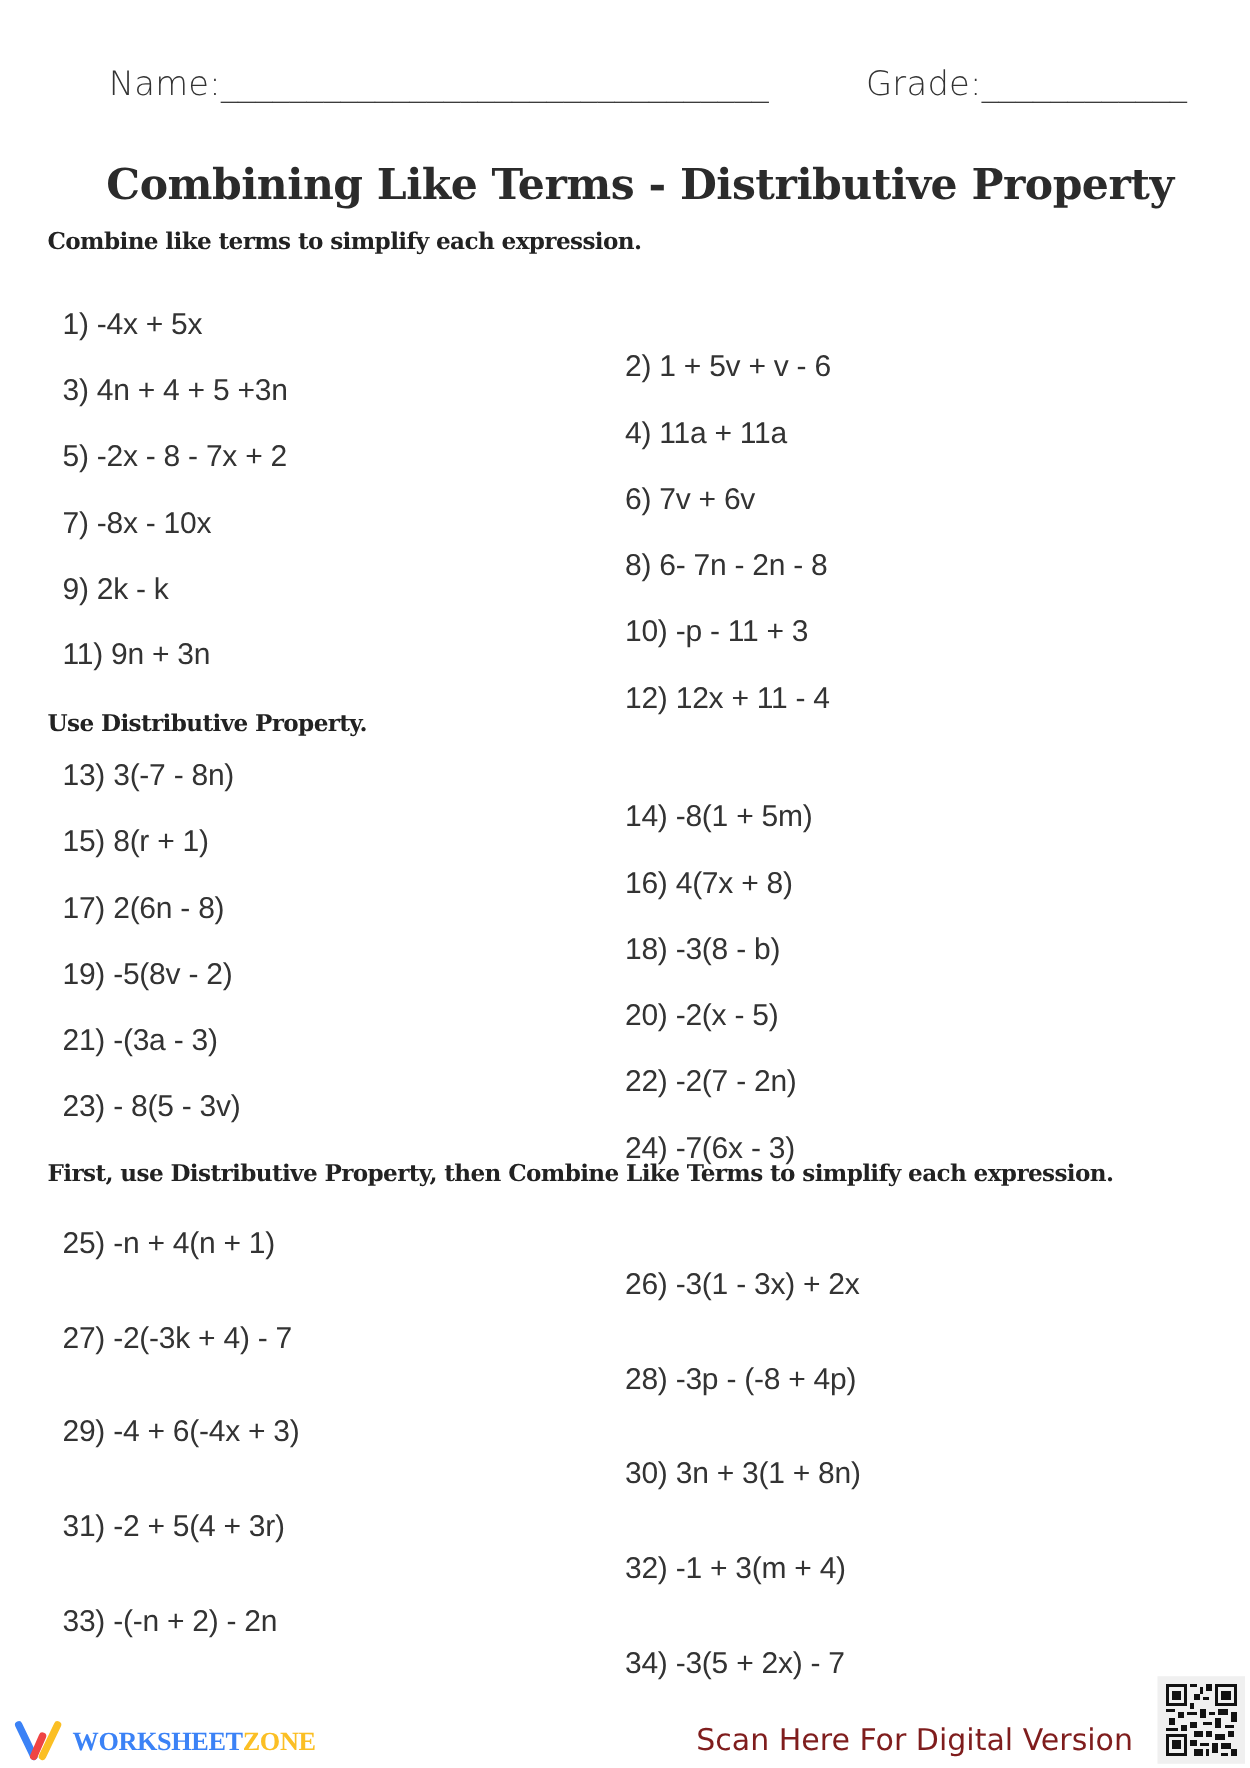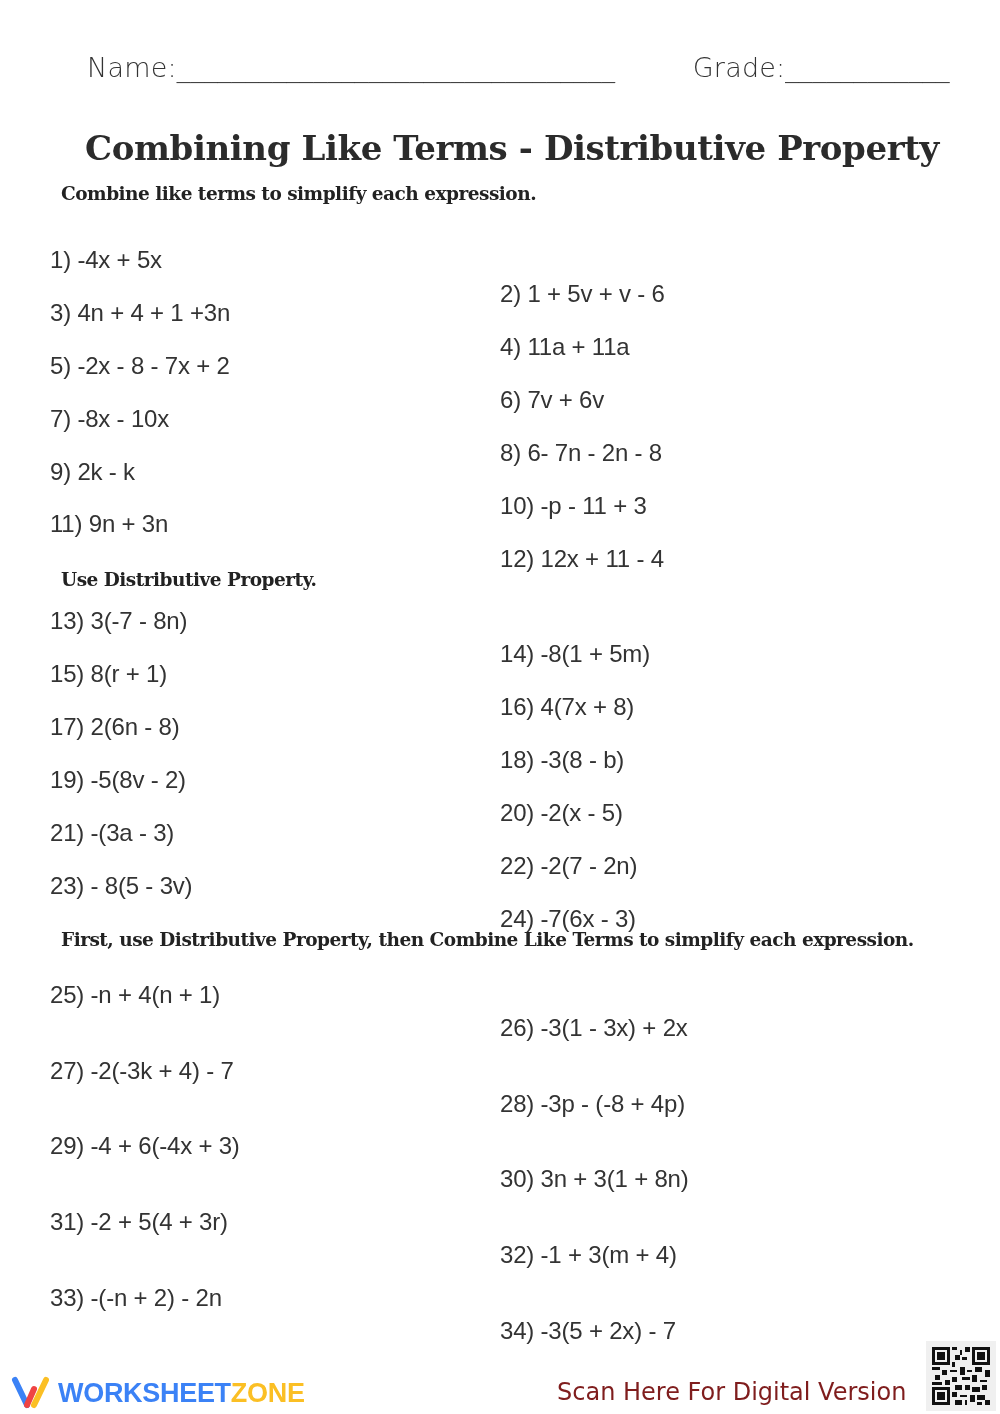--- a/index.html
+++ b/index.html
@@ -12,33 +12,33 @@
     .name-grade span { display: inline-block; margin-left: 24px; }
     .title {
       position: absolute; top: 128px; left: 0; width: 1000px; text-align: center;
       font-family: "DejaVu Serif", serif; font-weight: bold; font-size: 34px; color: #2b2b2b;
       letter-spacing: -0.4px;
       padding-left: 12px;
     }
     .instr {
       position: absolute; left: 38px;
       font-family: "DejaVu Serif", serif; font-weight: bold; font-size: 18.5px; color: #222;
-      letter-spacing: -0.5px; white-space: nowrap; margin-left: 23px;
+      letter-spacing: -0.5px; white-space: nowrap;
     }
     .prob {
       position: absolute;
       font-family: "Liberation Sans", sans-serif; font-size: 24px; color: #333;
       white-space: nowrap; letter-spacing: -0.2px;
     }
     .col-l { left: 50px; }
     .col-r { left: 500px; margin-top: 33px; }
     .footer-logo { position: absolute; left: 10px; top: 1375px; display: flex; align-items: center; }
     .logo-mark { width: 42px; height: 36px; margin-right: 6px; }
     .logo-text {
-      font-family: Liberation Sans, sans-serif; font-weight: bold; font-size: 27px; letter-spacing: -0.3px; text-align: center;
+      font-family: Liberation Serif, serif; font-weight: bold; font-size: 21px; letter-spacing: -0.3px; text-align: center;
     }
     .logo-text .w1 { color: #3b82f6; }
     .logo-text .w2 { color: #fbbf24; }
     .scan {
       position: absolute; top: 1378px; left: 557px;
       font-family: "DejaVu Sans", sans-serif; font-size: 24px; color: #7f1d1d; white-space: nowrap;
     }
     .qr {
       position: absolute; left: 926px; top: 1341px; width: 70px; height: 70px; background: #f0f0f0;
       display: flex; align-items: center; justify-content: center;
@@ -51,21 +51,21 @@
   <span>Name:________________________________</span>
   <span style="width:12px"></span>
   <span>Grade:____________</span>
 </div>
 
 <div class="title">Combining Like Terms - Distributive Property</div>
 
 <div class="instr" style="top:183px">Combine like terms to simplify each expression.</div>
 <div class="prob col-l" style="top:246px">1) -4x + 5x</div>
 <div class="prob col-r" style="top:247px">2) 1 + 5v + v - 6</div>
-<div class="prob col-l" style="top:299px">3) 4n + 4 + 1 +3n</div>
+<div class="prob col-l" style="top:299px">3) 4n + 4 + 5 +3n</div>
 <div class="prob col-r" style="top:300px">4) 11a + 11a</div>
 <div class="prob col-l" style="top:352px">5) -2x - 8 - 7x + 2</div>
 <div class="prob col-r" style="top:353px">6) 7v + 6v</div>
 <div class="prob col-l" style="top:405px">7) -8x - 10x</div>
 <div class="prob col-r" style="top:406px">8) 6- 7n - 2n - 8</div>
 <div class="prob col-l" style="top:458px">9) 2k - k</div>
 <div class="prob col-r" style="top:459px">10) -p - 11 + 3</div>
 <div class="prob col-l" style="top:510px">11) 9n + 3n</div>
 <div class="prob col-r" style="top:512px">12) 12x + 11 - 4</div>
 

